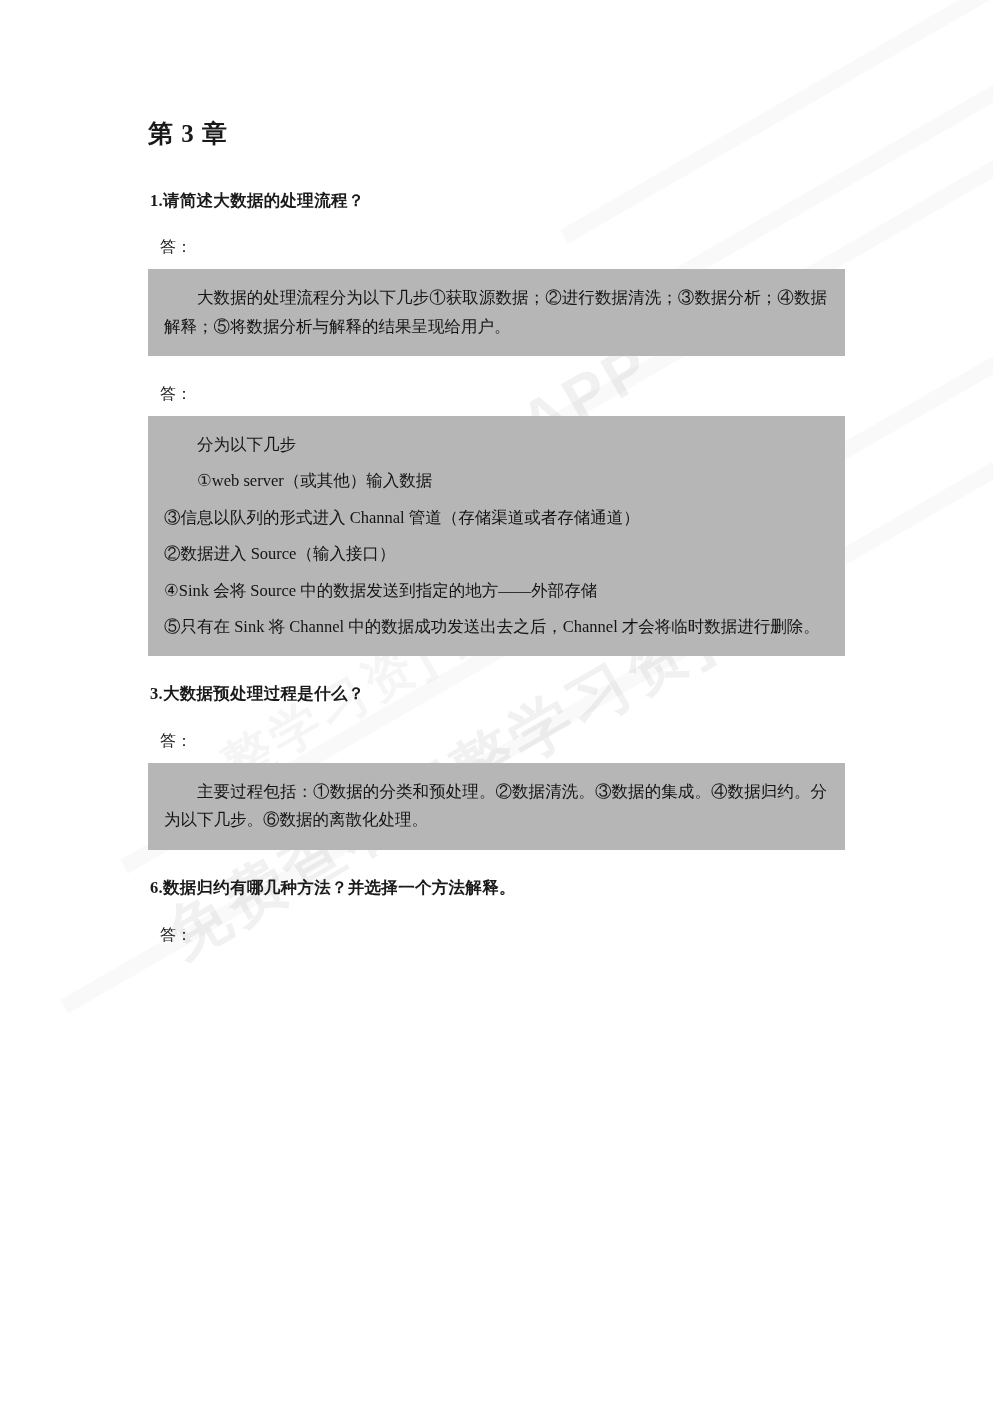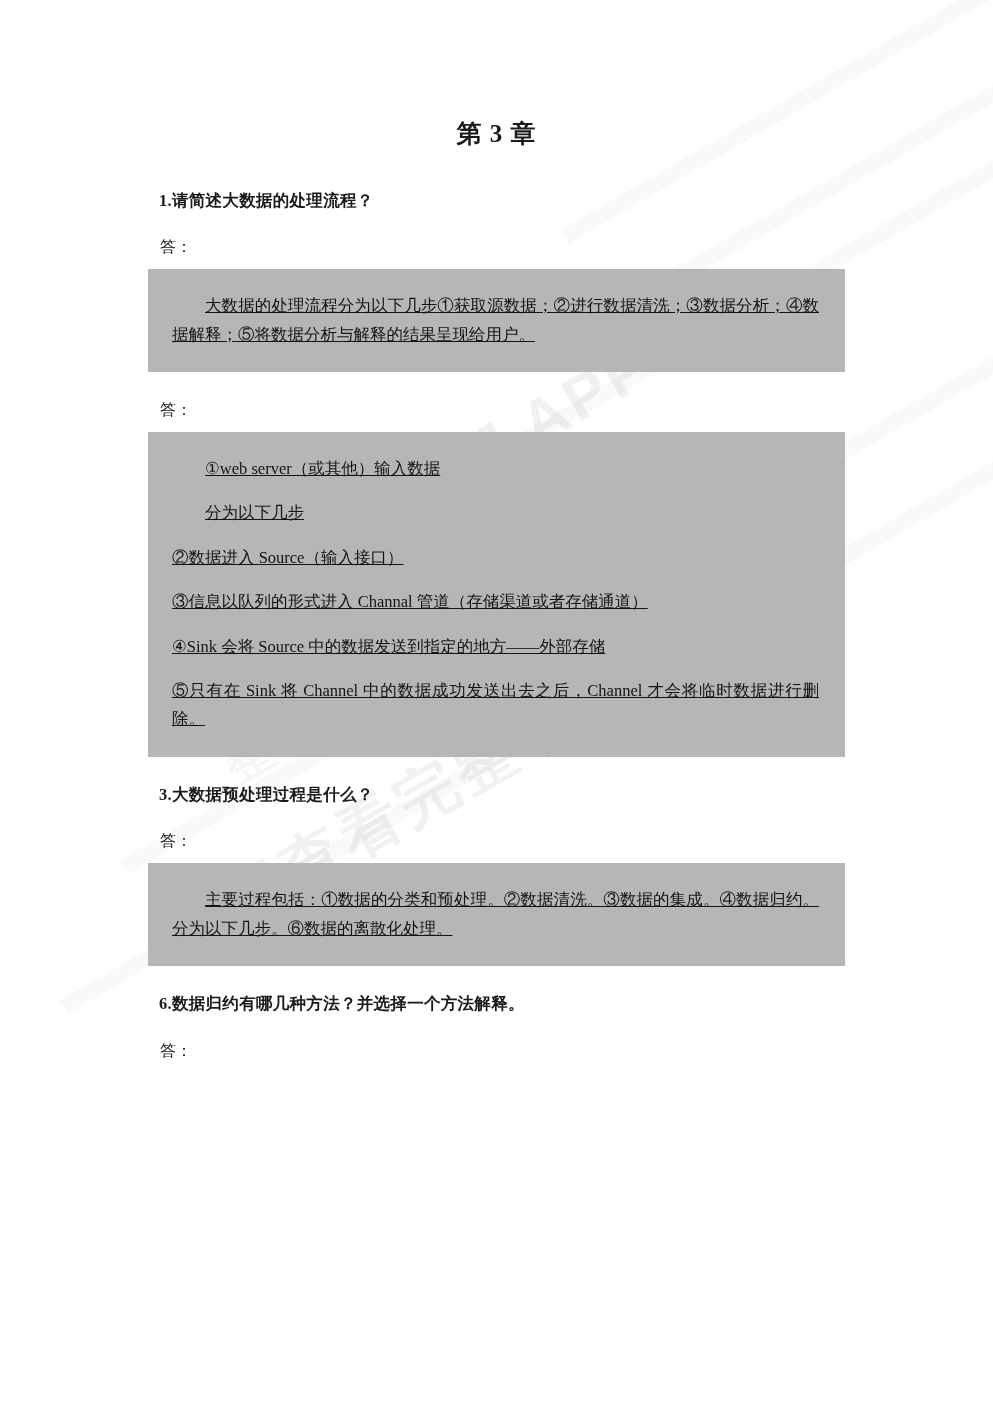--- a/index.html
+++ b/index.html
@@ -53,27 +53,26 @@
     box-sizing: border-box;
     width: 993px;
   }
 
   .chapter-title {
     font-size: 25px;
     font-weight: bold;
     letter-spacing: 1px;
     margin: 0 0 38px 0;
     line-height: 1.3;
-    text-align: center;
   }
 
   .question {
     font-size: 16.5px;
     font-weight: bold;
-    margin: 0 0 22px 11px;
+    margin: 0 0 22px 2px;
     line-height: 1.5;
     letter-spacing: 0.3px;
   }
 
   .answer-label {
     font-size: 16px;
     margin: 0 0 10px 0;
     padding-left: 12px;
     line-height: 1.5;
   }
@@ -81,23 +80,22 @@
   .answer-box {
     background: #b6b6b6;
     color: #141414;
     font-size: 16.5px;
     line-height: 1.72;
     padding: 7px 10px 7px 8px;
     margin: 0 0 26px 0;
     box-sizing: border-box;
   }
   .answer-box p {
-    margin: 16px;
+    margin: 8px;
     text-align: justify;
-    text-decoration: underline;
   }
   .indent {
     text-indent: 2em;
   }
 </style>
 </head>
 <body>
 
 <div class="watermark-layer">
   <div class="wm-stripe" style="left:560px; top:230px;"></div>
@@ -118,24 +116,24 @@
     <div class="question">1.请简述大数据的处理流程？</div>
     <div class="answer-label">答：</div>
     <div class="answer-box">
       <p class="indent">大数据的处理流程分为以下几步①获取源数据；②进行数据清洗；③数据分析；④数据解释；⑤将数据分析与解释的结果呈现给用户。</p>
     </div>
   </div>
 
   <div>
     <div class="answer-label">答：</div>
     <div class="answer-box">
+      <p class="indent">分为以下几步</p>
       <p class="indent">①web server（或其他）输入数据</p>
-      <p class="indent">分为以下几步</p>
+      <p>③信息以队列的形式进入 Channal 管道（存储渠道或者存储通道）</p>
       <p>②数据进入 Source（输入接口）</p>
-      <p>③信息以队列的形式进入 Channal 管道（存储渠道或者存储通道）</p>
       <p>④Sink 会将 Source 中的数据发送到指定的地方——外部存储</p>
       <p>⑤只有在 Sink 将 Channel 中的数据成功发送出去之后，Channel 才会将临时数据进行删除。</p>
     </div>
   </div>
 
   <div>
     <div class="question">3.大数据预处理过程是什么？</div>
     <div class="answer-label">答：</div>
     <div class="answer-box">
       <p class="indent">主要过程包括：①数据的分类和预处理。②数据清洗。③数据的集成。④数据归约。分为以下几步。⑥数据的离散化处理。</p>

